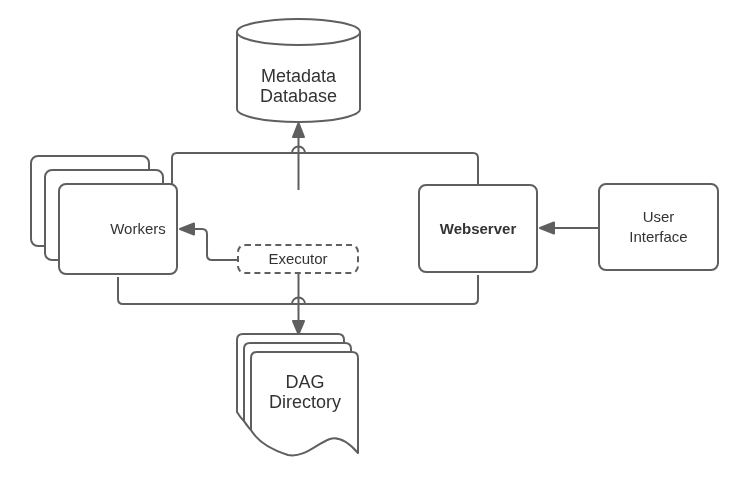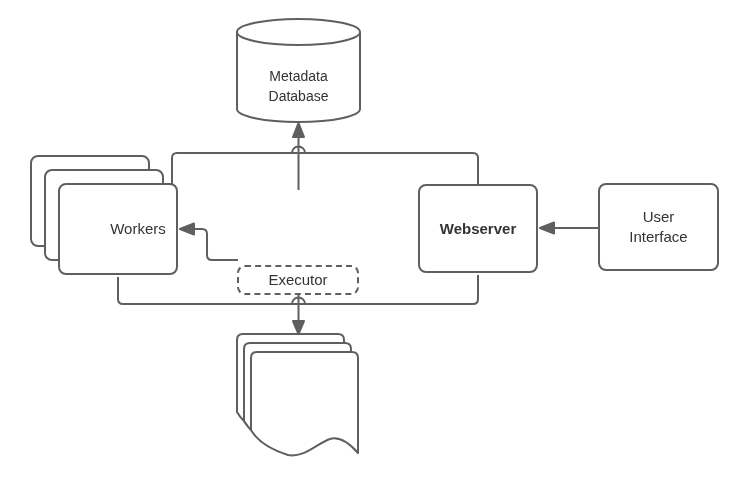--- a/index.html
+++ b/index.html
@@ -17,26 +17,26 @@
     box-sizing:border-box;
     background:#ffffff;
     border:2px solid #5f5f5f;
     border-radius:8px;
   }
   .box-label{
     display:flex;align-items:center;justify-content:center;
     text-align:center;
     font-size:15px;line-height:20px;
   }
-  .dashed{border-style:dashed;margin-top:21px;}
+  .dashed{border-style:dashed;}
   .floating-label{
     position:absolute;
     display:flex;align-items:center;justify-content:center;
     text-align:center;
-    font-size:14px;line-height:20px;
+    font-size:18px;line-height:20px;
   }
 </style>
 </head>
 <body>
 
 <div id="canvas">
 
   <svg id="wires" viewBox="0 0 744 484">
     <g fill="none" stroke="#5f5f5f" stroke-width="2" stroke-linejoin="round">
 
@@ -64,20 +64,21 @@
       </g>
 
       <path fill="#ffffff" d="M 243,334 L 338,334 Q 344,334 344,340 L 344,435 C 336,426 326,418 316,421 C 302,426 290,440 274,437 C 258,434 244,424 237,412 L 237,340 Q 237,334 243,334 Z"></path>
       <path fill="#ffffff" d="M 250,343 L 345,343 Q 351,343 351,349 L 351,444 C 343,435 333,427 323,430 C 309,435 297,449 281,446 C 265,443 251,433 244,421 L 244,349 Q 244,343 250,343 Z"></path>
       <path fill="#ffffff" d="M 257,352 L 352,352 Q 358,352 358,358 L 358,453 C 350,444 340,436 330,439 C 316,444 304,458 288,455 C 272,450 258,442 251,430 L 251,358 Q 251,352 257,352 Z"></path>
     </g>
   </svg>
 
   <div class="floating-label" style="left:248px;top:62px;width:101px;height:48px;">Metadata Database</div>
 
+  <div class="floating-label" style="left:255px;top:370px;width:100px;height:44px;">DAG Directory</div>
 
   <div class="box" style="left:30px;top:155px;width:120px;height:92px;"></div>
   <div class="box" style="left:44px;top:169px;width:120px;height:92px;"></div>
   <div class="box box-label" style="left:58px;top:183px;width:120px;height:92px;padding-left:40px;">
     <span>Workers</span>
   </div>
 
 
   <div class="box box-label dashed" style="left:237px;top:244px;width:122px;height:30px;">
     <span>Executor</span>

